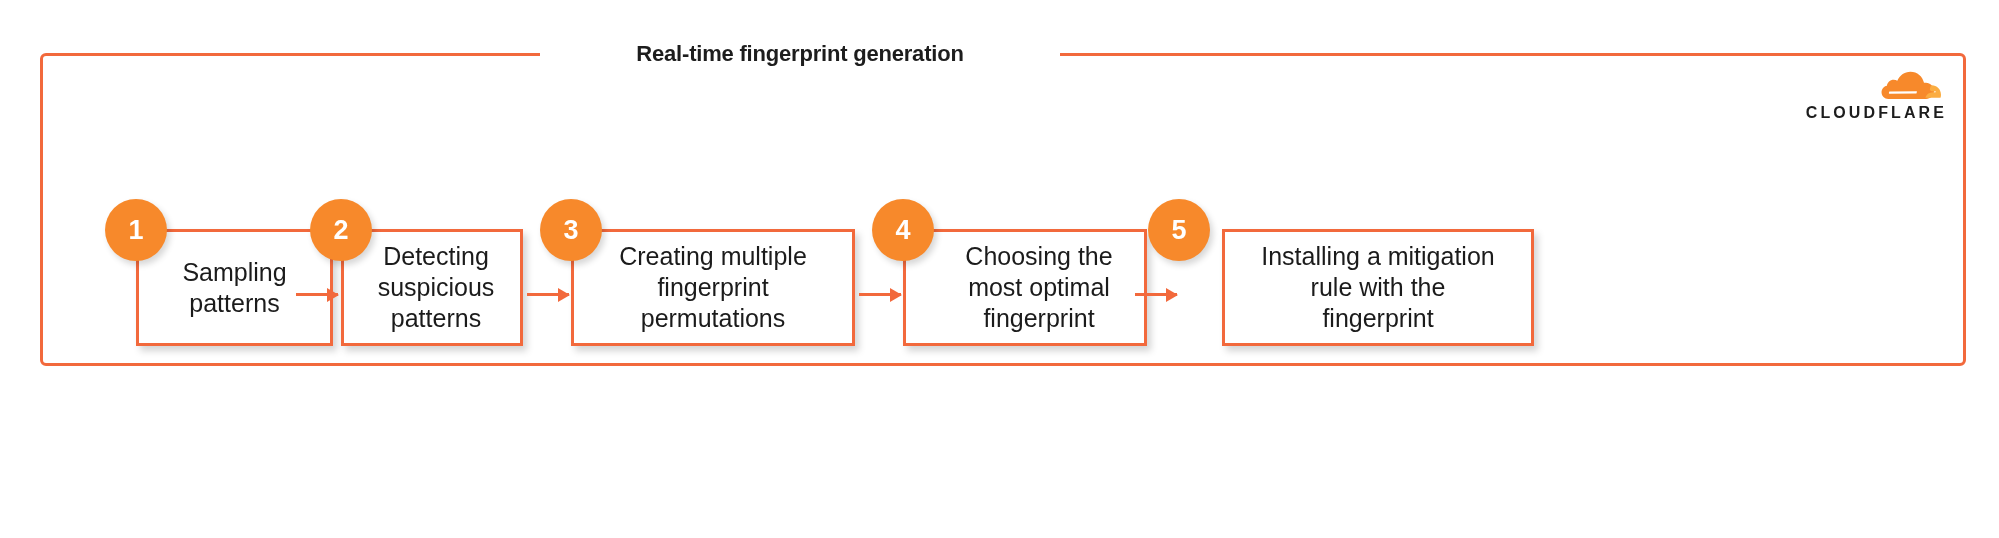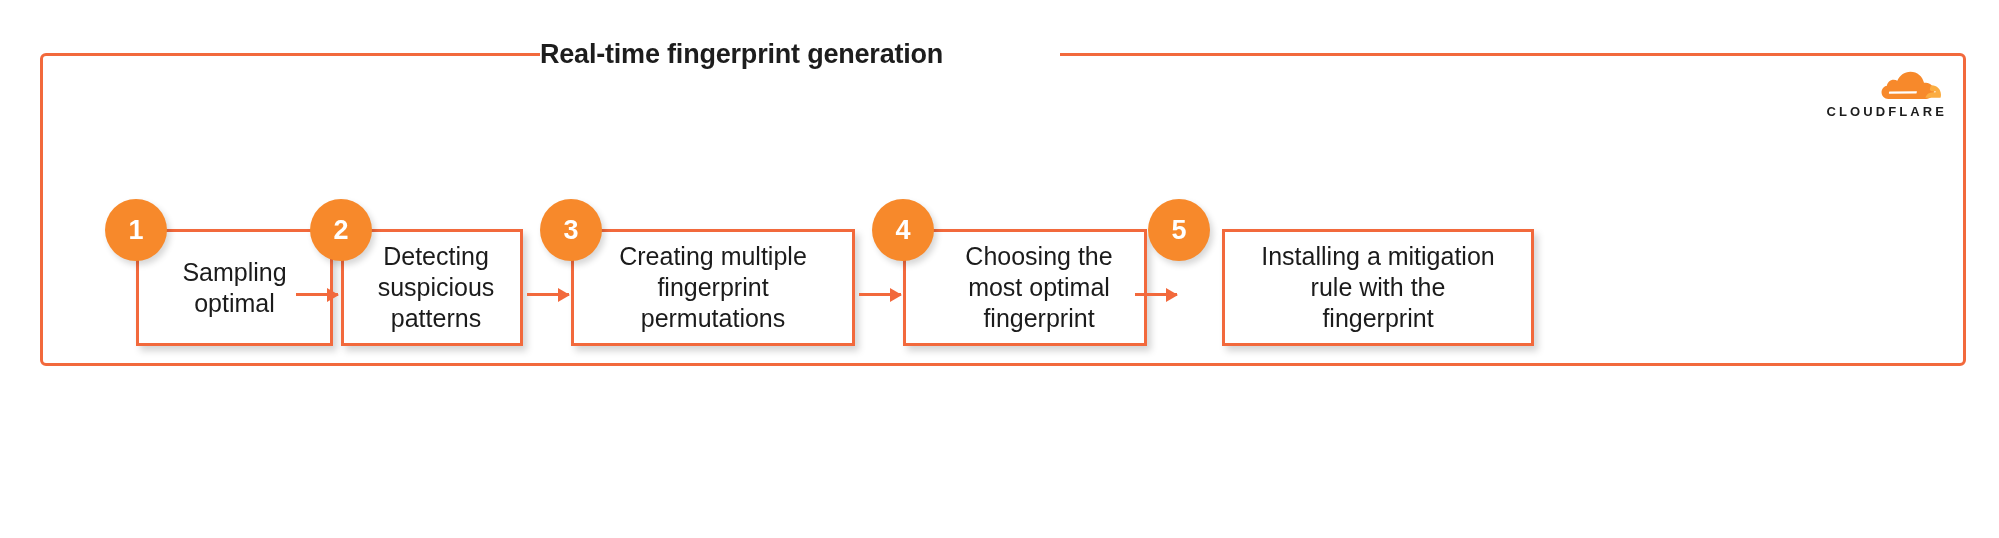--- a/index.html
+++ b/index.html
@@ -37,22 +37,22 @@
     height: 22px;
     background: #ffffff;
   }
   .panel-title {
     position: absolute;
     left: 497px;
     top: -20px;
     width: 520px;
     height: 36px;
     line-height: 36px;
-    text-align: left;
-    font-size: 27px;
+    text-align: center;
+    font-size: 22px;
     font-weight: bold;
     color: #1d1d1d;
     letter-spacing: -0.2px;
     white-space: nowrap;
   }
 
   
   .cf-logo {
     position: absolute;
     right: 16px;
@@ -66,21 +66,21 @@
     top: 0px;
     width: 74px;
     height: 36px;
   }
   .cf-word {
     position: absolute;
     right: 0px;
     top: 36px;
     width: 190px;
     text-align: right;
-    font-size: 13px;
+    font-size: 16px;
     font-weight: bold;
     letter-spacing: 3.1px;
     color: #1d1d1d;
   }
 
   
   .step {
     position: absolute;
     top: 173px;
     border: 3px solid #F2693C;
@@ -152,21 +152,21 @@
           <path d="M97 26c-.4 0-.9 0-1.3.1-.2 0-.4.2-.5.4l-1.3 4.4c-.5 1.9.5 3.6 2.5 3.8l6.1.4c.2 0 .3.1.4.2.1.1.1.3.1.5-.1.3-.4.5-.7.5l-6.3.4c-3.4.2-7.1 3-8.4 6.3l-.5 1.2c-.1.2 0 .5.3.5h21.8c.3 0 .6-.2.7-.5.4-1.3.6-2.7.6-4.2 0-7.7-6.3-14-14-14h-.5z" fill="#FBAD41"></path>
           <path d="M27 46h58l2.5-8c.9-3 .2-5.8-1.8-7.6-1.9-1.7-5-2.6-8.7-2.6l-41.3.3c-.3 0-.5.1-.6.4-.1.2-.1.5.1.7l.5.5c.1.1.2.2.1.4l-1.2 4c-.1.3-.3.5-.6.5l-7 .1c-.3 0-.6.2-.7.5l-.5 1.5c-.2.6.2 1.2.8 1.2l6.4.1c.3 0 .5.2.5.5l-.4 1.4-1.1 3.6c0 .3.1.6.4.6h1.1z" fill="#FFFFFF" opacity="0"></path>
           <path d="M33 38.5l40-.2c.4 0 .7-.3.8-.6l.6-2c.1-.4-.1-.8-.5-.8l-40.3.2c-.4 0-.7.2-.8.6l-.5 1.9c-.1.5.2.9.7.9z" fill="#FFFFFF"></path>
         </svg>
       </div>
       <div class="cf-word">CLOUDFLARE</div>
     </div>
 
     <div class="step" style="left:93px; width:197px; height:117px;">
       <div class="step-text">Sampling
-optimal</div>
+patterns</div>
     </div>
     <div class="badge" style="left:62px; top:143px;">
       <span>1</span>
     </div>
 
     <div class="arrow" style="left:253px; top:237px; width:42px;"></div>
 
     <div class="step" style="left:298px; width:182px; height:117px;padding-left:8px;">
       <div class="step-text">Detecting
 suspicious

